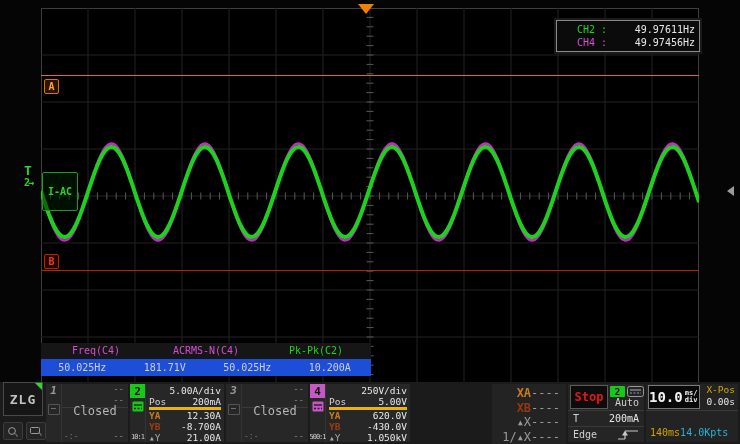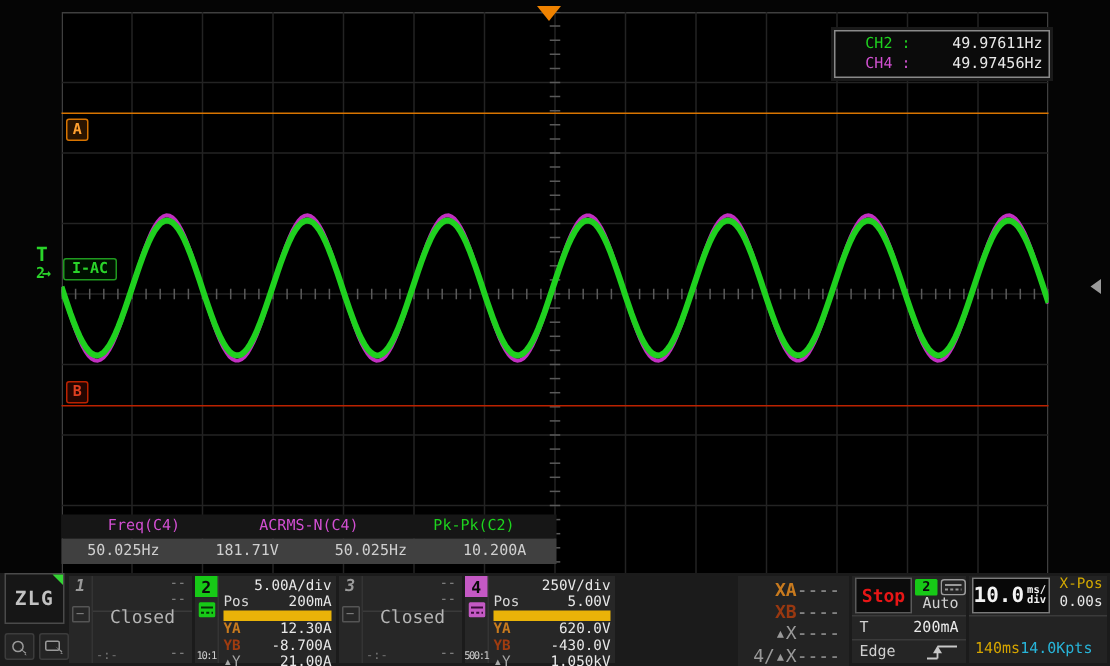--- a/index.html
+++ b/index.html
@@ -13,37 +13,37 @@
   .cursor-line-a{position:absolute;left:41px;top:75px;width:658px;height:1px;background:#d87400;}
   .cursor-line-b{position:absolute;left:41px;top:270px;width:658px;height:1px;background:#bb2200;}
   .cursor-tag{position:absolute;width:13px;height:13px;font-size:10px;font-weight:bold;
     display:flex;align-items:center;justify-content:center;border-radius:2px;}
   .tag-a{left:44px;top:79px;border:1px solid #d87400;color:#ffa030;background:#2a1400;}
   .tag-b{left:44px;top:254px;border:1px solid #bb2200;color:#e04020;background:#250500;}
   .trig-marker{position:absolute;left:14px;top:165px;width:28px;text-align:center;color:#2ad42a;line-height:12px;}
   .trig-marker .t{font-size:13px;font-weight:bold;}
   .trig-marker .src{font-size:10px;font-weight:bold;letter-spacing:-2px;}
   .trace-tag{position:absolute;left:42px;top:172px;border:1px solid #1f9a1f;background:rgba(0,30,0,.55);
-    color:#2ad42a;font-size:10px;font-weight:bold;padding:1px 5px;border-radius:2px;}
+    color:#2ad42a;font-size:10px;font-weight:bold;padding:13px 5px;border-radius:2px;}
   .right-marker{position:absolute;left:727px;top:186px;width:0;height:0;
     border-top:5px solid transparent;border-bottom:5px solid transparent;border-right:7px solid #9a9a9a;}
 
   
   .freq-box{position:absolute;left:556px;top:20px;width:134px;background:#0b0b0b;
     border:1px solid #8a8a8a;box-shadow:0 0 0 2px #1a1a1a;padding:2px 4px;}
   .freq-row{display:flex;font-size:10px;line-height:13px;}
   .freq-row .lbl{width:46px;text-align:right;}
   .freq-row .val{flex:1;text-align:right;color:#e8e8e8;}
   .lbl-green{color:#1ed31e;} .lbl-magenta{color:#d24fd2;}
 
   
   .meas-bar{position:absolute;left:41px;top:343px;width:330px;}
   .meas-row{display:flex;}
   .meas-labels{background:#161616;height:16px;}
-  .meas-values{background:#404040;height:17px;}
+  .meas-values{background:#1d4ed8;height:17px;}
   .meas-cell{flex:1;text-align:center;font-size:10px;line-height:16px;}
   .meas-values .meas-cell{color:#cfcfcf;line-height:17px;}
 
   
   .bottom-bar{position:absolute;left:0;bottom:0;width:740px;height:62px;background:#1b1b1b;}
   .logo-box{position:absolute;left:3px;top:0;width:38px;height:32px;background:#161616;
     border:1px solid #4a4a4a;display:flex;align-items:center;justify-content:center;}
   .logo-box .corner{position:absolute;top:0;right:0;width:0;height:0;
     border-top:7px solid #35d435;border-left:7px solid transparent;}
   .logo-text{color:#c2c2c2;font-weight:bold;font-size:13px;letter-spacing:1px;}
@@ -62,21 +62,21 @@
   .probe{margin-top:auto;margin-bottom:1px;font-size:7px;color:#cfcfcf;letter-spacing:-1px;}
   .chan-main{flex:1;position:relative;}
   .closed-text{position:absolute;left:0;right:0;top:20px;text-align:center;color:#b5b5b5;font-size:12px;}
   .dash-tr{position:absolute;right:4px;top:0;text-align:right;color:#8a8a8a;font-size:9px;line-height:11px;}
   .dash-bl{position:absolute;left:2px;bottom:1px;color:#777;font-size:8px;}
   .dash-br{position:absolute;right:4px;bottom:1px;color:#8a8a8a;font-size:9px;}
   .chan-sep{position:absolute;left:0;right:0;top:23px;height:1px;background:#3a3a3a;}
 
   .vals{flex:1;display:flex;flex-direction:column;font-size:9.5px;padding:1px 3px 0 3px;}
   .vrow{display:flex;justify-content:space-between;align-items:center;height:11px;line-height:11px;}
-  .vrow.sep{border-bottom:7px solid #eab308;text-align:right;}
+  .vrow.sep{border-bottom:3px solid #eab308;text-align:right;}
   .v-scale{justify-content:flex-end;color:#e8e8e8;}
   .v-val{color:#e8e8e8;}
   .v-pos{color:#d8d8d8;} .v-ya{color:#c87a1e;font-weight:bold;} .v-yb{color:#a03c10;font-weight:bold;}
   .v-dy{color:#a8a8a8;}
 
   .cursors-block{position:absolute;left:492px;top:2px;width:74px;height:58px;background:#232323;
     display:flex;flex-direction:column;justify-content:space-around;padding:2px 0;}
   .crow{display:flex;justify-content:flex-end;padding:0 6px;font-size:12px;line-height:12px;}
   .c-xa{color:#c87a1e;font-weight:bold;} .c-xb{color:#993810;font-weight:bold;} .c-gray{color:#9a9a9a;}
   .c-val{color:#9a9a9a;}
@@ -409,21 +409,21 @@
         </div>
       <div class="crow">
           <span class="c-xb">XB</span>
           <span class="c-val">----</span>
         </div>
       <div class="crow">
           <span class="c-gray">▴X</span>
           <span class="c-val">----</span>
         </div>
       <div class="crow">
-          <span class="c-gray">4/▴X</span>
+          <span class="c-gray">1/▴X</span>
           <span class="c-val">----</span>
         </div>
     </div>
 
     <div class="trigger-block">
       <div class="trig-top">
         <div class="stop-box">Stop</div>
         <div class="trig-right">
           <div class="badge-row">
             <div class="src-badge">2</div>

